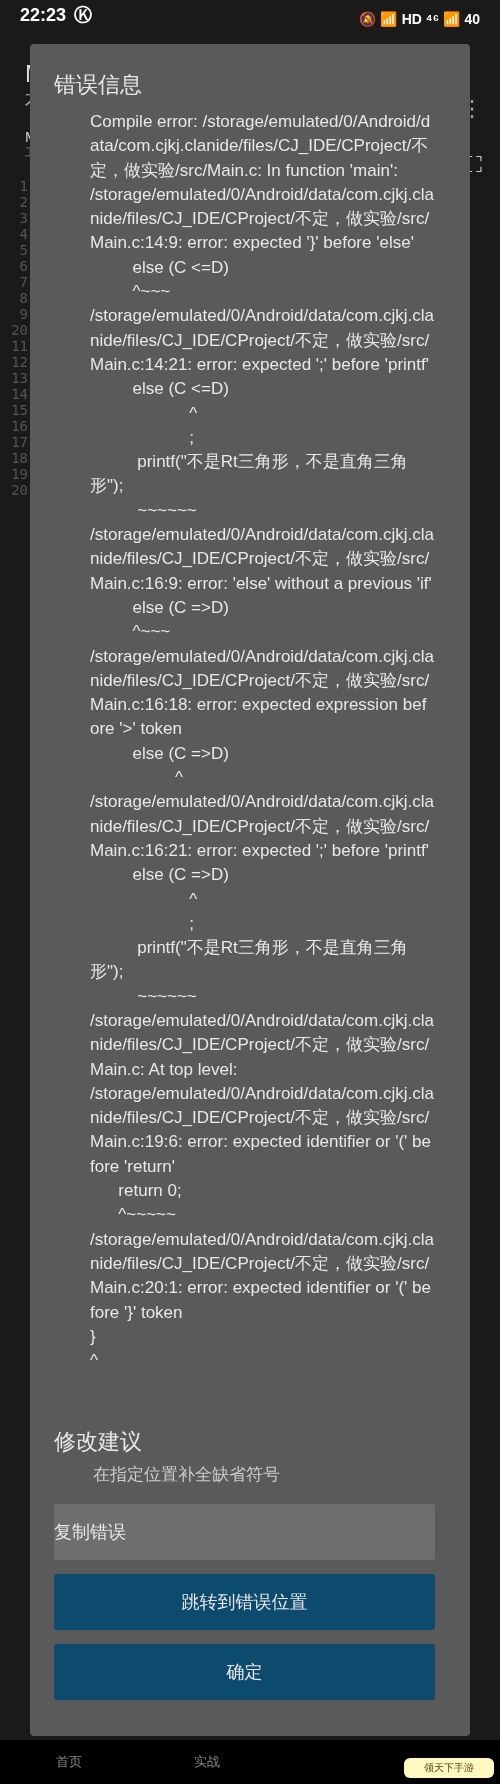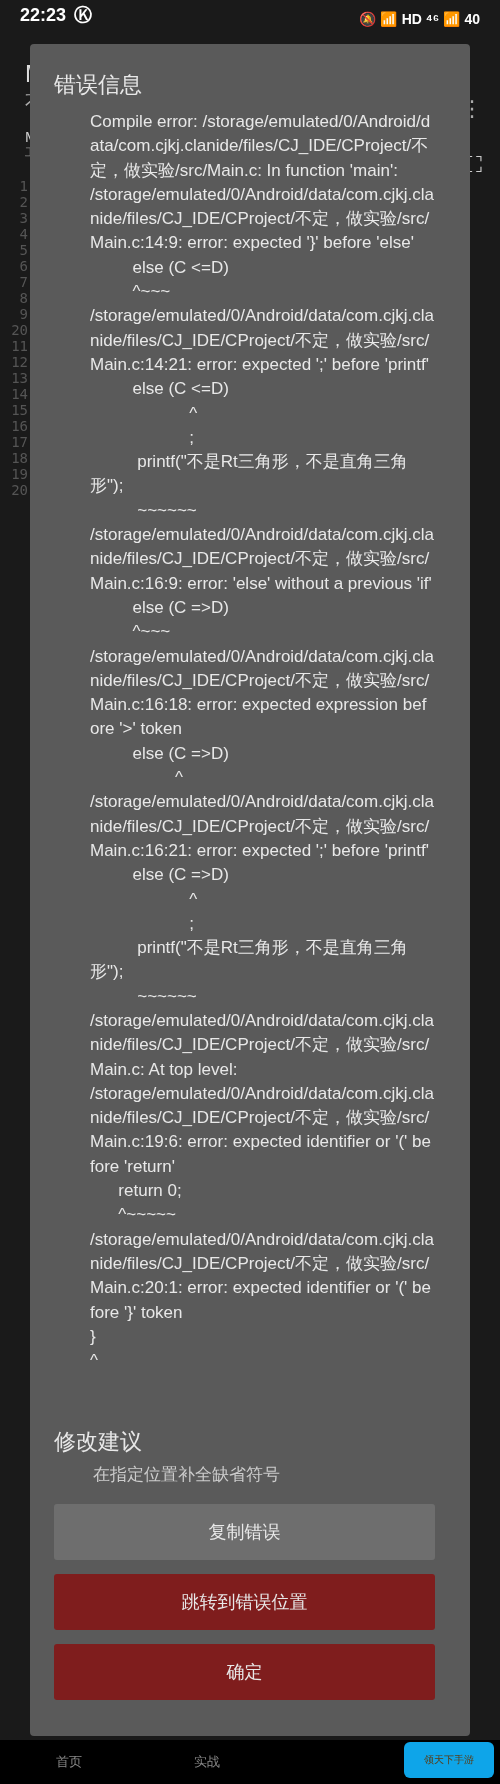--- a/index.html
+++ b/index.html
@@ -82,40 +82,39 @@
     .btn-row {
       display: flex;
       gap: 14px;
       margin-bottom: 14px;
     }
     .btn {
       flex: 1;
       background: #6e6e6e;
       color: #e8e8e8;
       font-size: 18px;
-      text-align: center;
       padding: 16px 0;
       border-radius: 3px;
       font-weight: 500;
     }
     .btn-full {
-      background: #7f1d1d;
+      background: #0c4a6e;
       color: #e8e8e8;
       font-size: 18px;
       text-align: center;
       padding: 16px 0;
       border-radius: 3px;
       margin-bottom: 14px;
       font-weight: 500;
     }
     .watermark {
       position: absolute;
       right: 6px; bottom: 6px;
-      width: 90px; height: 36px;
-      background: #0ea5e9;
+      width: 90px; height: 20px;
+      background: #fef9c3;
       border-radius: 6px;
       display: flex;
       align-items: center;
       justify-content: center;
       font-size: 10px;
       color: #5a3a10;
     }
     .bottom-nav {
       position: absolute;
       bottom: 0; left: 0; right: 0;

